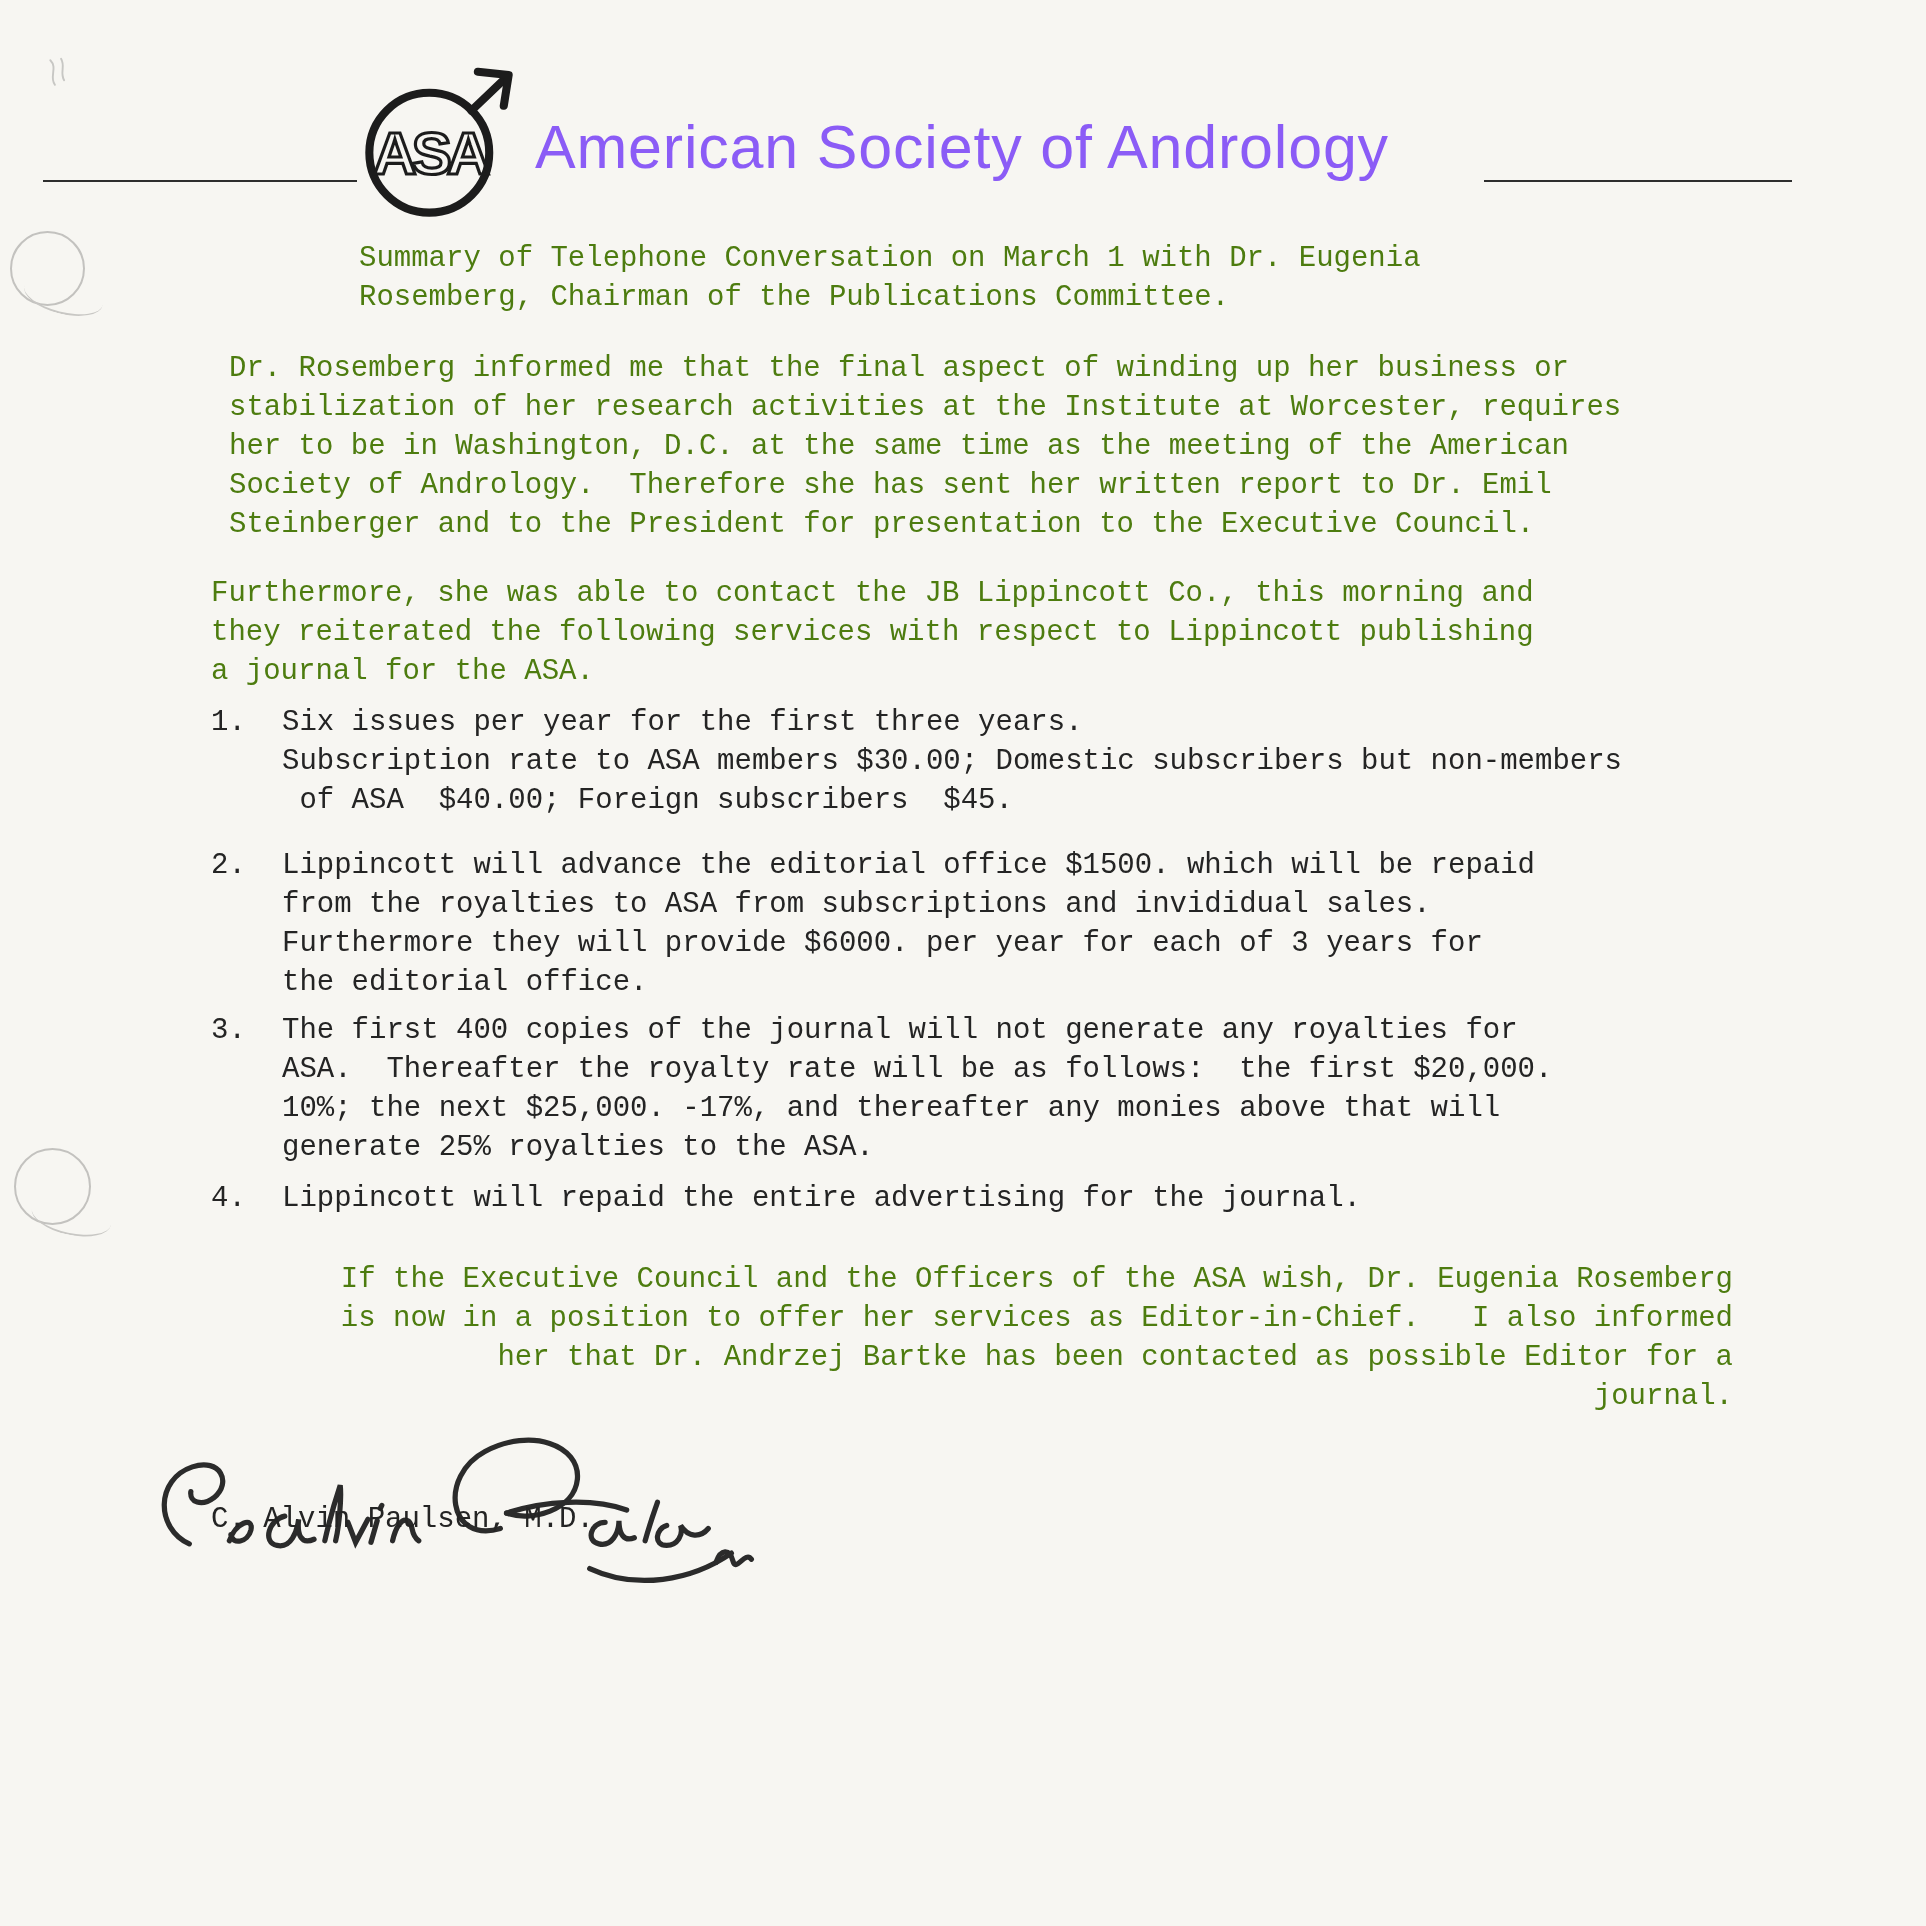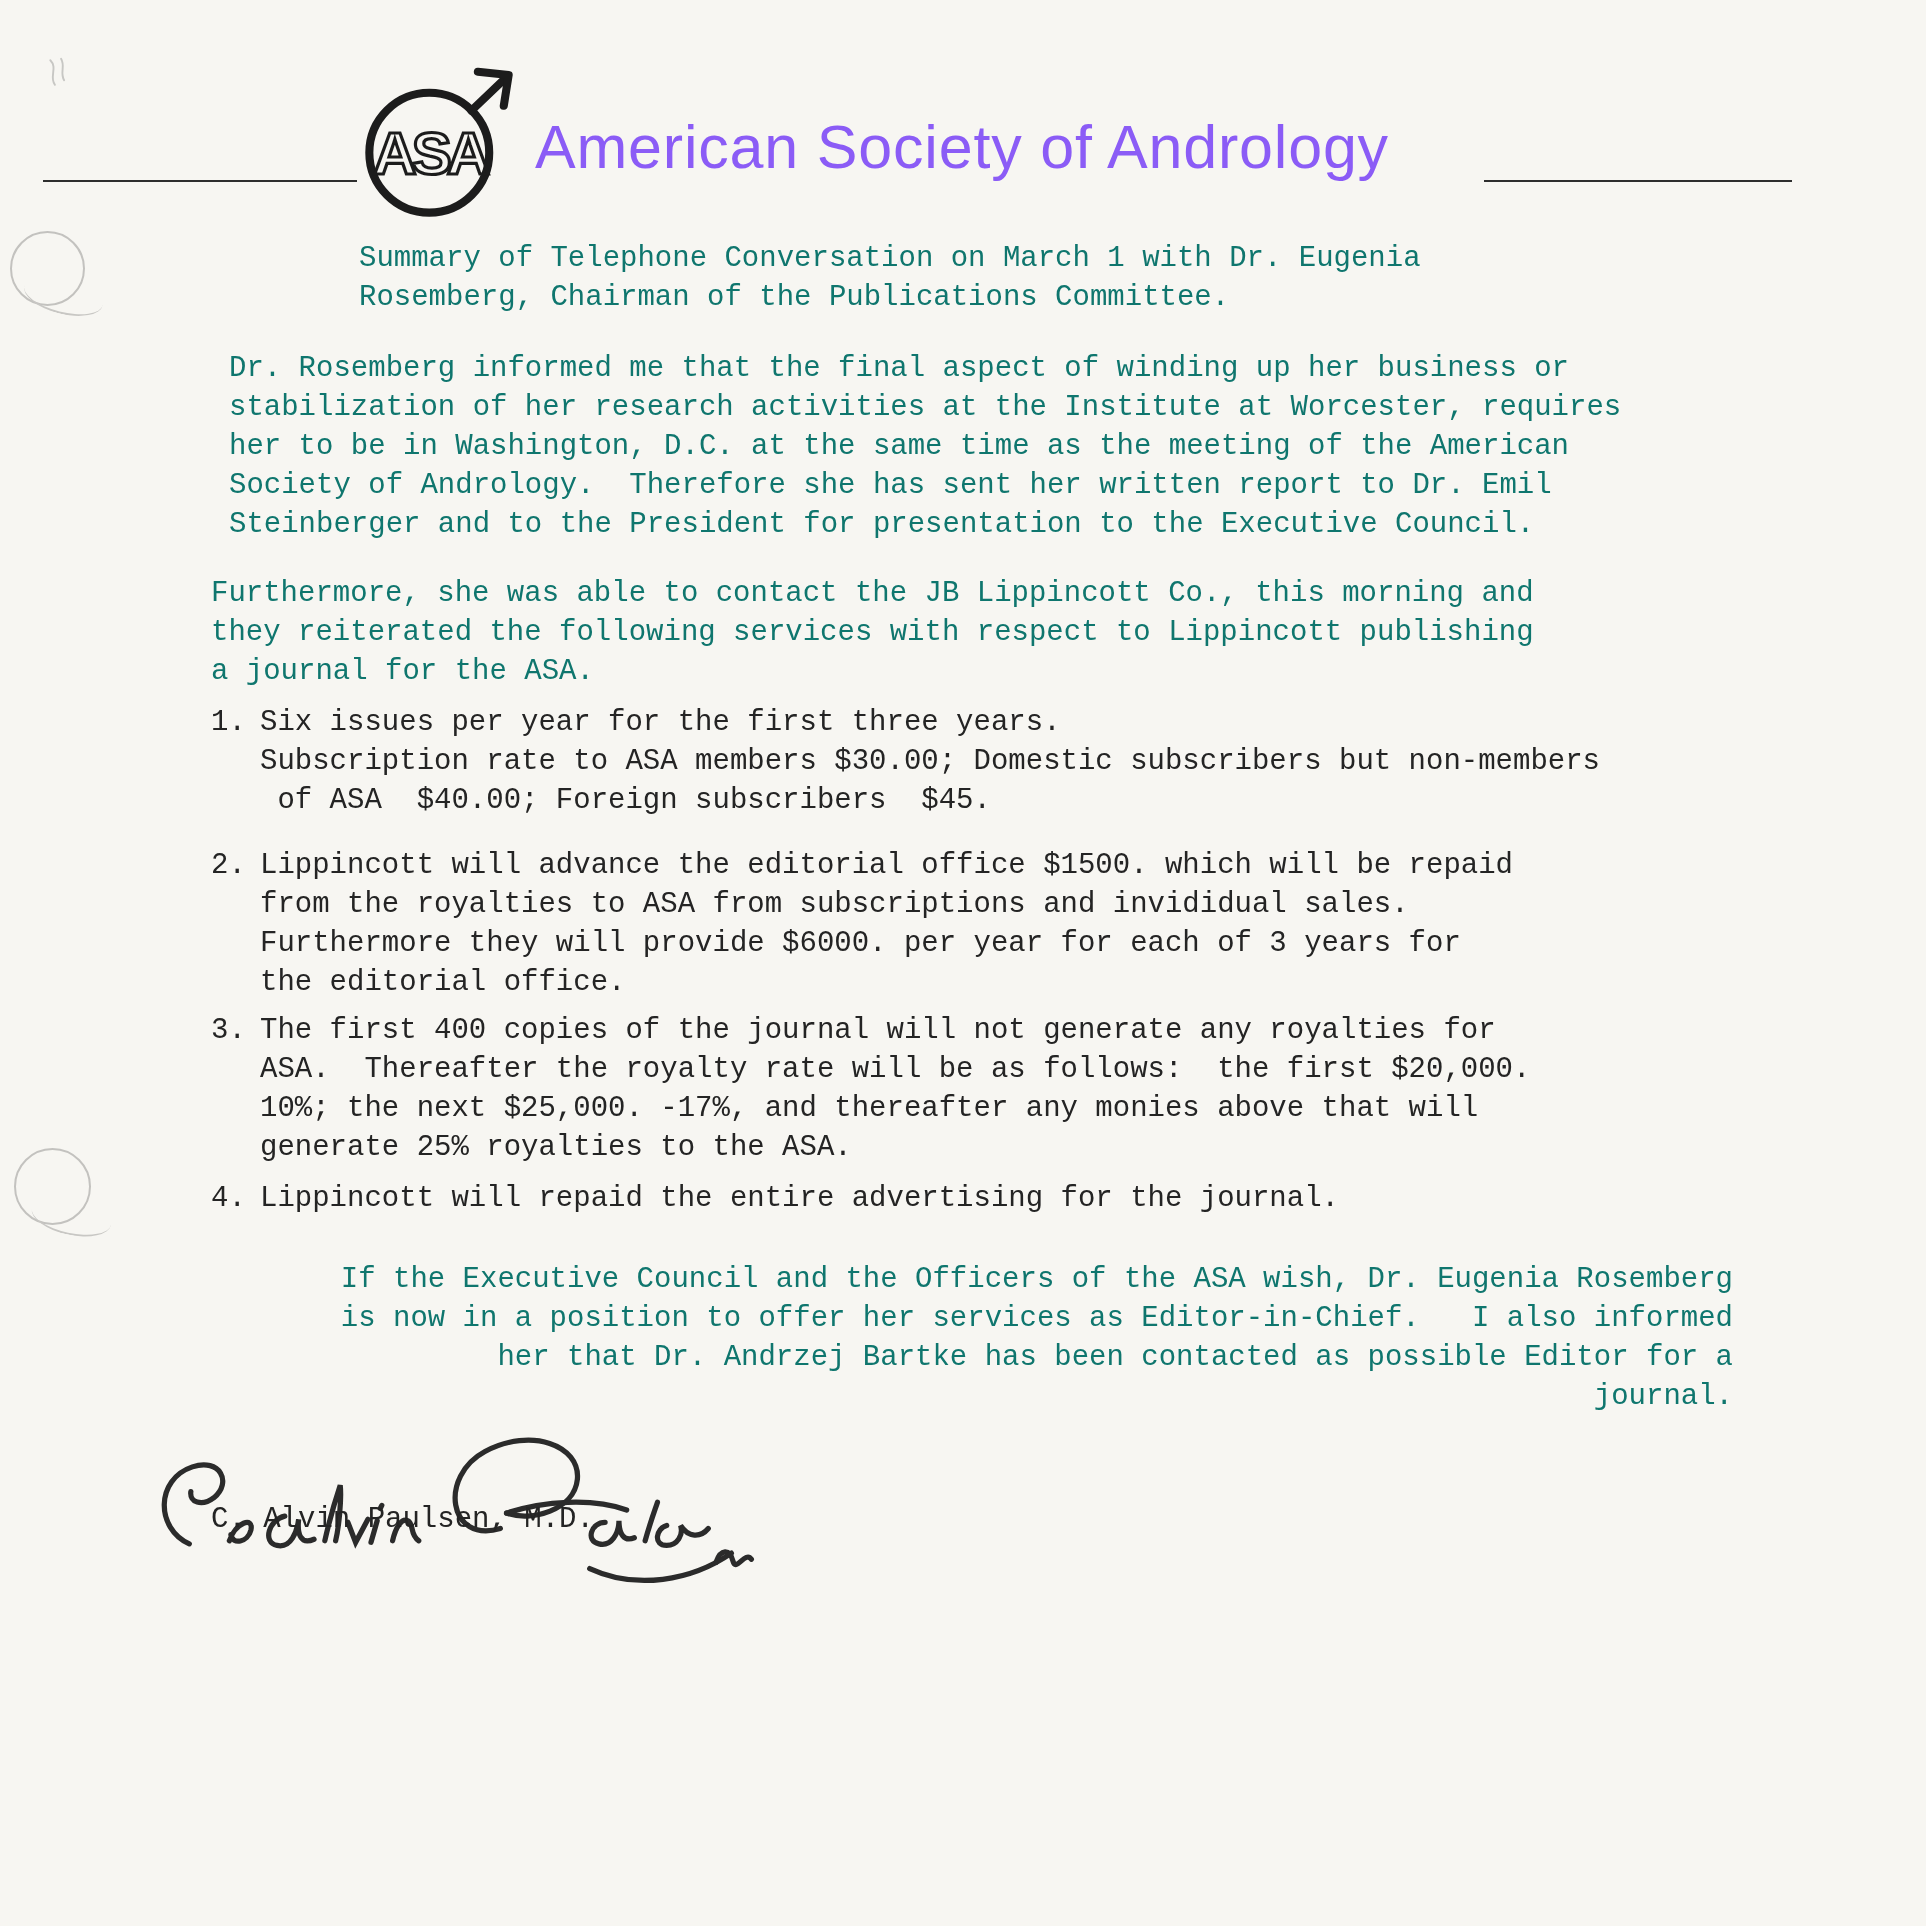--- a/index.html
+++ b/index.html
@@ -23,38 +23,38 @@
     font-family:"Liberation Sans","DejaVu Sans",sans-serif;
     font-size:61px; font-weight:400; letter-spacing:0.8px;
     color:#8b5cf6; white-space:nowrap;
   }
 
   
   .tw {
     position:absolute;
     font-size:29px; line-height:39px;
     white-space:pre-wrap;
-    color:#0f766e;
+    color:#4d7c0f;
   }
   .subject  { left:359px; top:239px;  width:1310px; }
   .p1       { left:229px; top:349px;  width:1502px; }
   .p2       { left:211px; top:574px; width:1502px; }
   .closing  { left:211px; top:1260px; width:1522px;text-align:right; }
 
   .list-item { position:absolute; left:211px; width:1522px; }
   .li-1 { top:703px; }
   .li-2 { top:846px; }
   .li-3 { top:1011px; }
   .li-4 { top:1179px; }
   .list-item .num {
     position:absolute; left:0; top:0;
     font-size:29px; line-height:39px;
   }
   .list-item .li-text {
-    position:relative; margin-left:49px;
+    position:relative; margin-left:71px;
     font-size:29px; line-height:39px; white-space:pre-wrap;
   }
 
   
   .signature { position:absolute; left:139px; top:1433px; width:655px; height:154px; }
   .typed-name {
     position:absolute; left:211px; top:1500px;
     font-size:29px; line-height:39px; white-space:pre;
   }
 

